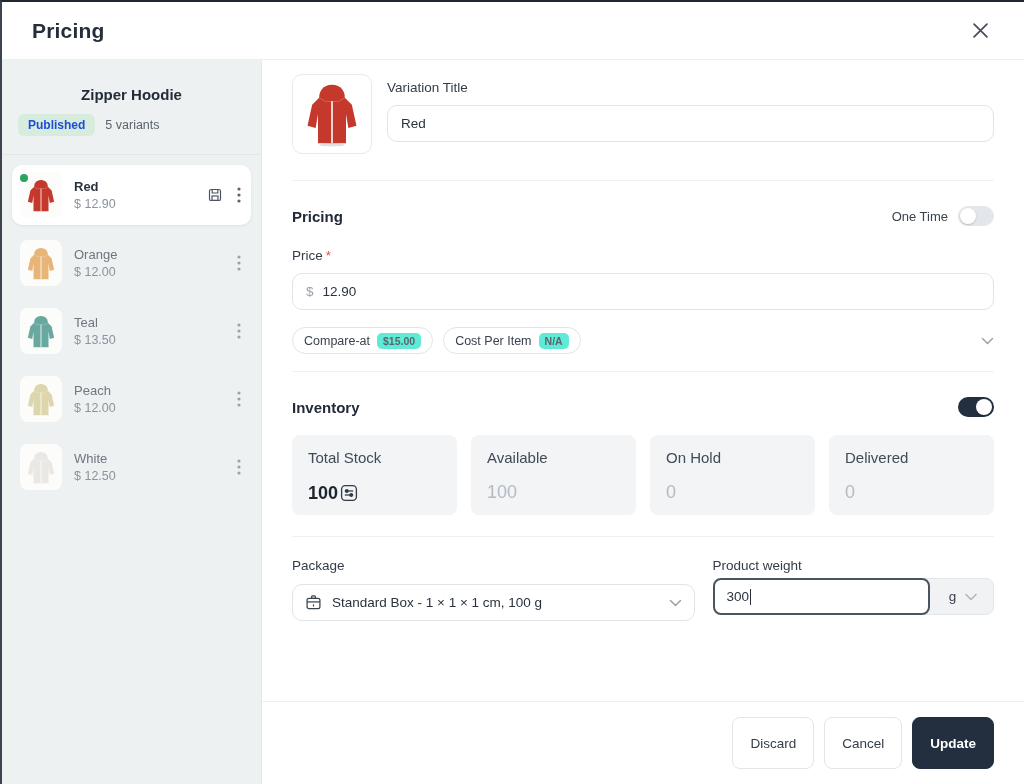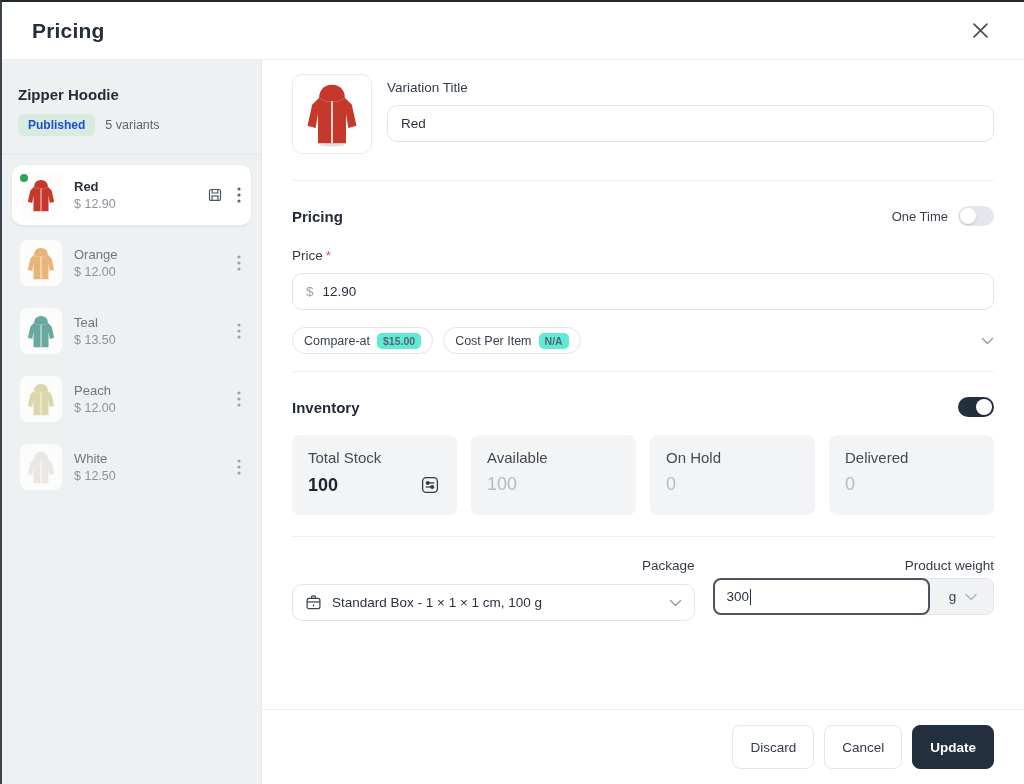--- a/index.html
+++ b/index.html
@@ -25,21 +25,21 @@
   
   .body { flex:1; display:flex; min-height:0; }
   .sidebar {
     width:260px; flex:0 0 260px; background:#eef1f1; border-right:1px solid #e4e8e9;
     display:flex; flex-direction:column;
   }
   .main { flex:1; display:flex; flex-direction:column; background:#fff; }
   .main-content { flex:1; padding:14px 30px 0 30px; }
   
   .sb-head { padding:26px 16px 18px 16px; border-bottom:1px solid #e3e7e8; }
-  .sb-title { font-size:15px; font-weight:700; color:#232c38; margin-bottom:11px; }
+  .sb-title { font-size:15px; font-weight:700; color:#232c38; margin-bottom:11px;text-align:center; }
   .sb-meta { display:flex; align-items:center; gap:10px; }
   .badge {
     background:#d7ecdf; color:#1d4ed8; font-size:12px; font-weight:600;
     padding:4px 10px; border-radius:6px;
   }
   .variant-count { font-size:12.5px; color:#5a636e; }
   .variant-list { padding:10px 10px; display:flex; flex-direction:column; gap:8px; }
   .variant-row {
     position:relative; display:flex; align-items:center; gap:12px;
     padding:7px 8px; border-radius:10px; cursor:pointer; min-height:57px;
@@ -94,26 +94,26 @@
     display:flex; align-items:center; gap:7px; border:1px solid #e0e4e8; border-radius:14px;
     padding:4px 11px; background:#fff; font-size:12.5px; color:#39424e; cursor:pointer; height:27px;
   }
   .chip-badge { background:#5eead4; color:#5b6570; font-size:10.5px; font-weight:600;
     padding:2px 6px; border-radius:5px; }
   .row-chevron { margin-left:auto; display:flex; align-items:center; cursor:pointer; }
   
   .stat-grid { margin-top:18px; display:grid; grid-template-columns:repeat(4,1fr); gap:14px; }
   .stat-box { background:#f2f4f6; border-radius:8px; padding:14px 16px; height:80px; }
   .stat-label { font-size:15px; color:#414b57; }
-  .stat-value-row { margin-top:8px; display:flex; align-items:center; justify-content:space-between; }
+  .stat-value-row { margin-top:16px; display:flex; align-items:center; }
   .stat-value { font-size:18px; font-weight:700; color:#1d242e; }
   .stat-value.muted { color:#b2bac3; font-weight:500; }
   .sku-row { margin-top:18px; display:flex; align-items:center; }
   
-  .ship-grid { margin-top:21px; display:grid; grid-template-columns:1.43fr 1fr; gap:18px;text-align:right; }
+  .ship-grid { margin-top:21px; display:grid; grid-template-columns:1.43fr 1fr; gap:18px; }
   .select {
     margin-top:11px; height:37px; border:1px solid #e0e4e8; border-radius:10px;
     display:flex; align-items:center; padding:0 12px; gap:10px; font-size:13.5px; color:#2a323e;
     cursor:pointer; background:#fff;
   }
   .select .chev { margin-left:auto; }
   .weight-group { margin-top:5px; display:flex; }
   .weight-input {
     flex:1; height:37px; border:2px solid #4a545f; border-radius:8px; background:#fff;
     display:flex; align-items:center; padding:0 12px; font-size:13.5px; color:#2a323e;
@@ -121,21 +121,21 @@
   }
   .caret { display:inline-block; width:1px; height:16px; background:#2a323e; margin-left:1px; }
   .unit-select {
     width:70px; margin-left:-6px; height:37px; background:#f0f2f4; border:1px solid #e2e5e9;
     border-radius:0 8px 8px 0; display:flex; align-items:center; justify-content:center; gap:9px;
     font-size:13.5px; color:#39424e; cursor:pointer; padding-left:8px;
   }
   
   .footer { margin-top:auto; border-top:1px solid #eceef1; padding:15px 30px;
     display:flex; justify-content:flex-end; gap:10px; background:#fff; }
-  .btn { height:44px; padding:0 17px; border-radius:8px; font-size:13.5px; cursor:pointer;
+  .btn { height:52px; padding:0 17px; border-radius:8px; font-size:13.5px; cursor:pointer;
     font-family:inherit; }
   .btn-outline { background:#fff; border:1px solid #e2e5e9; color:#333c48; }
   .btn-primary { background:#232f3e; border:1px solid #232f3e; color:#fff; font-weight:600; }
   svg { display:block; }
 </style>
 </head>
 <body>
 
 <div class="modal">
 

